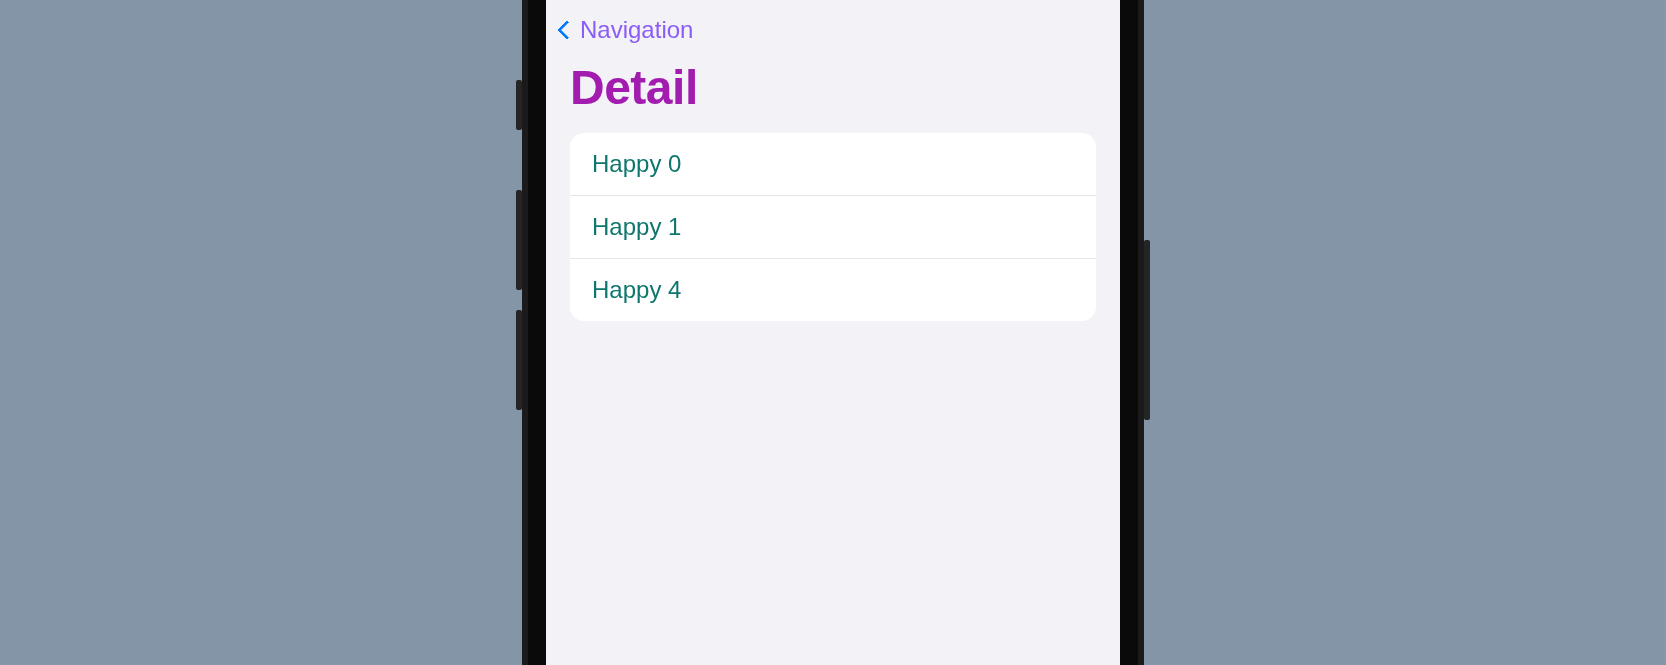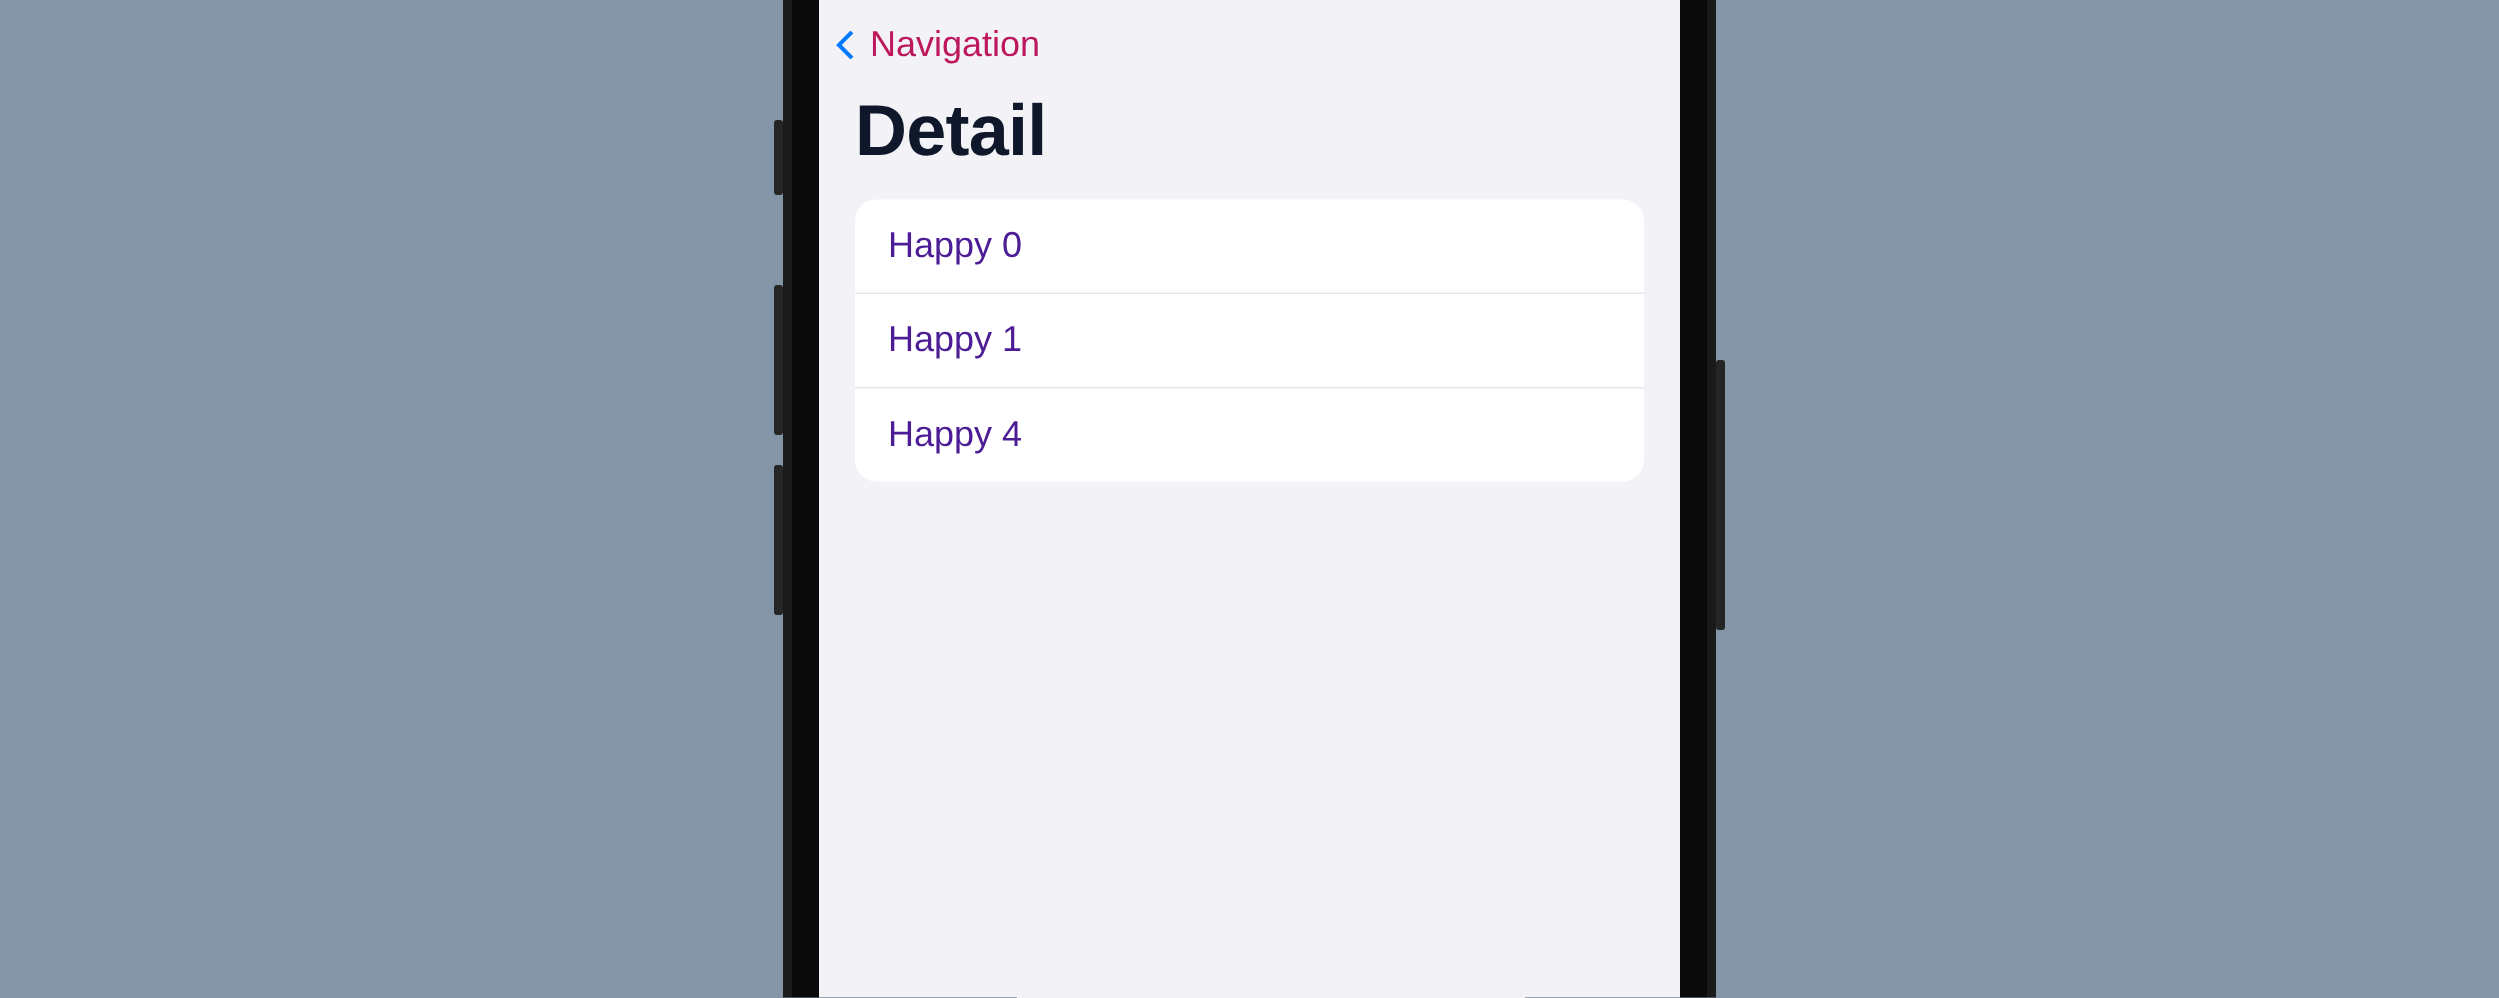--- a/index.html
+++ b/index.html
@@ -77,52 +77,52 @@
       overflow: hidden;
     }
     .nav-bar {
       padding: 26px 14px 8px 14px;
       display: flex;
       align-items: center;
     }
     .back-button {
       display: flex;
       align-items: center;
-      color: #be185d;
+      color: #8b5cf6;
       font-size: 24px;
       cursor: pointer;
       gap: 4px;
     }
     .back-chevron {
       display: inline-block;
       width: 14px;
       height: 14px;
       border-left: 3.5px solid #007aff;
       border-bottom: 3.5px solid #007aff;
       transform: rotate(45deg);
       margin-right: 2px;
       border-radius: 1px;
     }
     .page-title {
       font-size: 48px;
       font-weight: 700;
-      color: #0f172a;
+      color: #a21caf;
       padding: 8px 24px 18px 24px;
       letter-spacing: -0.5px;
     }
     .list-container {
       background: #fff;
       margin: 0 24px;
       border-radius: 14px;
       overflow: hidden;
     }
     .list-item {
       padding: 17px 22px;
       font-size: 24px;
-      color: #4c1d95;
+      color: #0f766e;
       border-bottom: 1px solid #e5e5ea;
       cursor: pointer;
     }
     .list-item:last-child {
       border-bottom: none;
     }
   </style>
 </head>
 <body>
 

